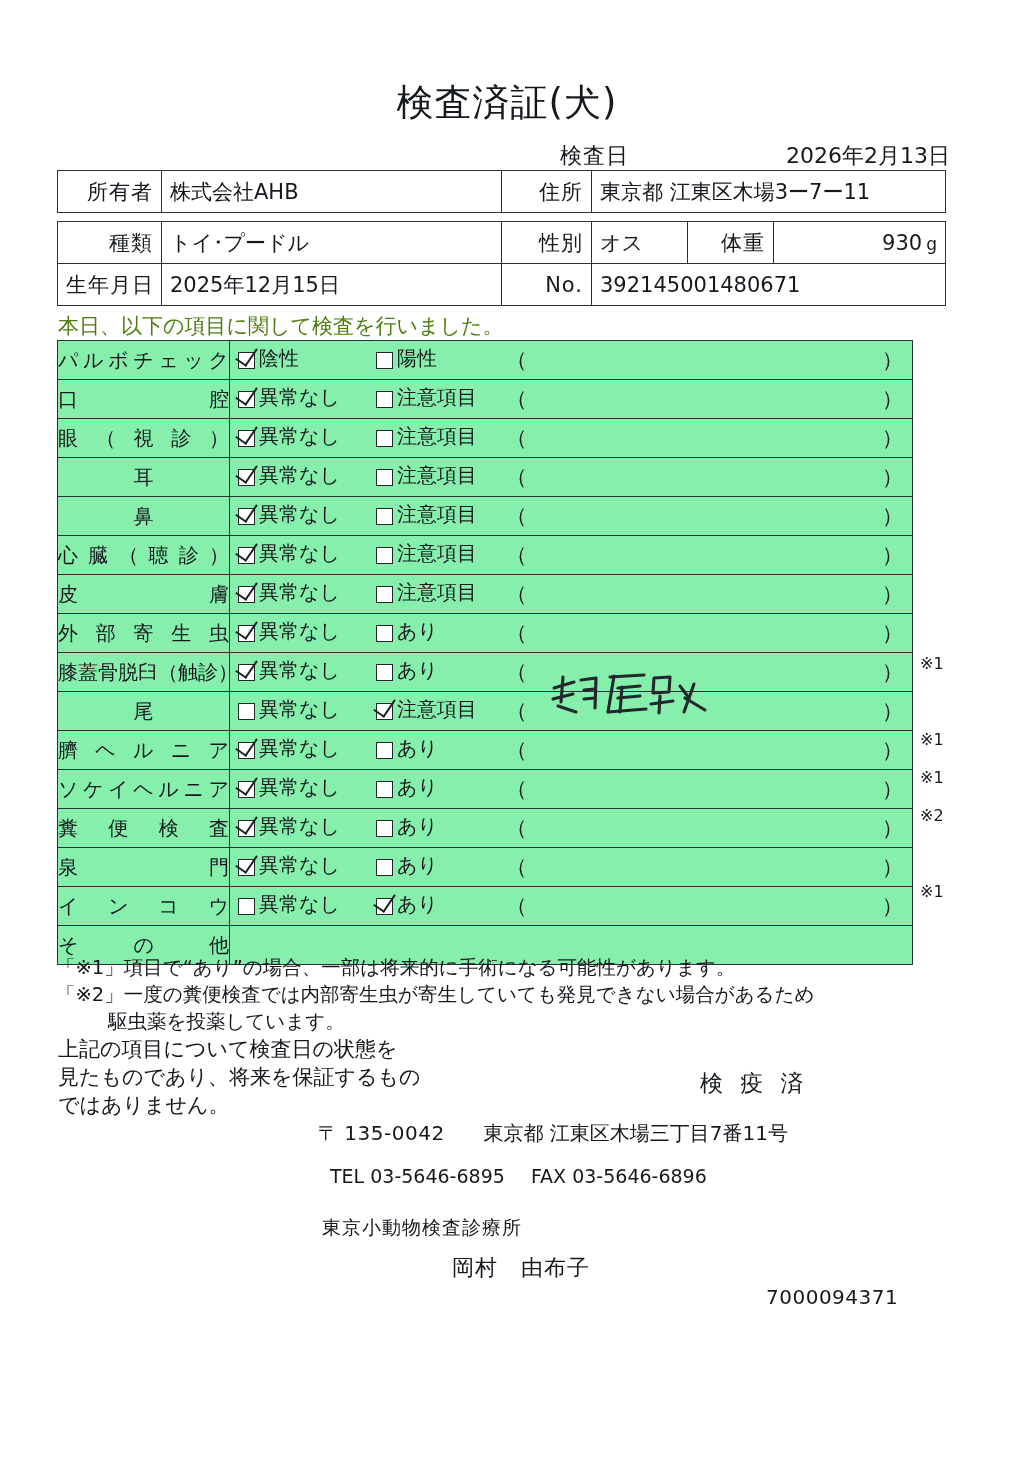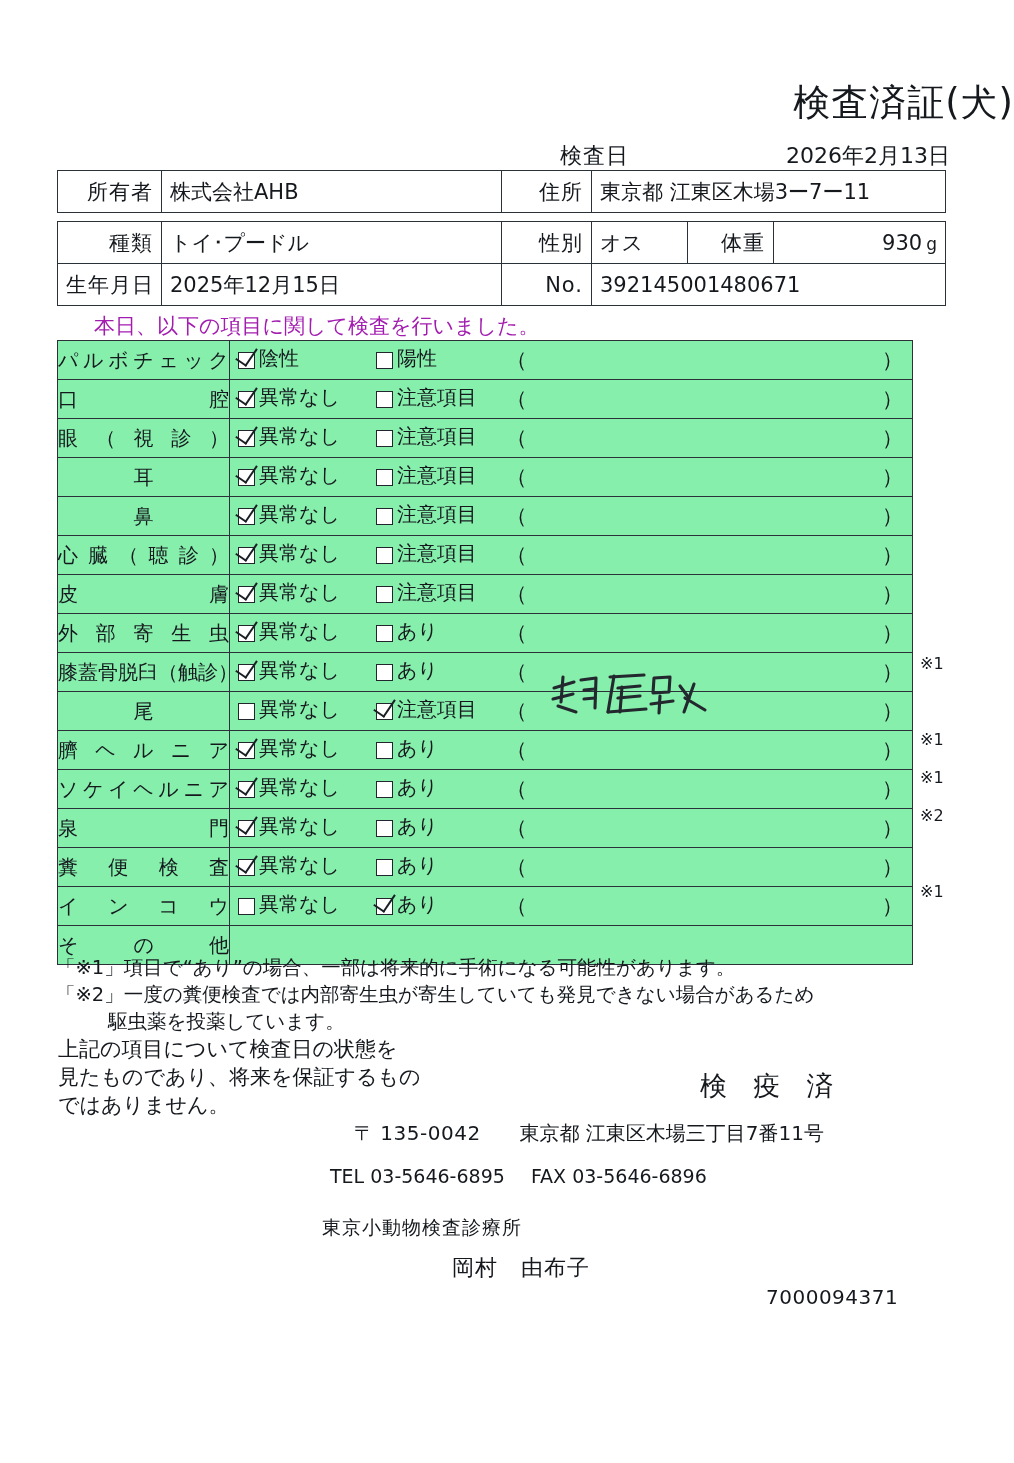--- a/index.html
+++ b/index.html
@@ -21,21 +21,21 @@
     inset: 0;
     padding: 0;
   }
 
   
   .doc-title {
     position: absolute;
     top: 78px;
     left: 0;
     width: 1014px;
-    text-align: right;
+    text-align: center;
     font-size: 37px;
     letter-spacing: 1px;
     font-weight: 500;
     color: #15191e;
   }
 
   
   .exam-date-row {
     position: absolute;
     top: 141px;
@@ -77,22 +77,21 @@
   #animal-table { top: 221px; left: 57px; width: 888px; padding-left: 16px; }
 
   .tiny-unit { font-size: 17px; padding-left: 4px; }
 
   
   .intro-line {
     position: absolute;
     top: 312px;
     left: 58px;
     font-size: 21px;
-    color: #a21caf;
-    margin-left: 36px;
+    color: #4d7c0f;
   }
 
   
   #inspect-table {
     position: absolute;
     top: 340px;
     left: 57px;
     width: 856px;
     border-collapse: collapse;
     table-layout: fixed;
@@ -213,35 +212,33 @@
     font-size: 21px;
     line-height: 1.33;
     color: #15191e;
   }
 
   
   .quarantine-stamp {
     position: absolute;
     top: 1068px;
     left: 700px;
-    font-size: 27px;
+    font-size: 23px;
     letter-spacing: 5px;
     color: #15191e;
-    font-family: Liberation Mono, monospace;
   }
 
   
   .addr-line {
     position: absolute;
     top: 1120px;
     left: 318px;
     font-size: 20px;
     color: #15191e;
     white-space: nowrap;
-    margin-left: 36px;
   }
   .addr-zip { letter-spacing: 0.5px; }
   .addr-gap { display: inline-block; width: 26px; }
 
   .tel-line {
     position: absolute;
     top: 1165px;
     left: 330px;
     font-size: 19px;
     color: #15191e;
@@ -531,38 +528,38 @@
             <div class="opt opt-b">
               <span class="box"></span>
               <span class="opt-text">あり</span>
             </div>
             <span class="paren-open">（</span>
             <span class="paren-close">）</span>
           </td>
         </tr>
         <tr>
           <td class="item-label">
+            <span class="lab-just">糞便検査</span>
+          </td>
+          <td class="opt-cell">
+            <div class="opt opt-a">
+              <span class="box checked"></span>
+              <span class="opt-text">異常なし</span>
+            </div>
+            <div class="opt opt-b">
+              <span class="box"></span>
+              <span class="opt-text">あり</span>
+            </div>
+            <span class="paren-open">（</span>
+            <span class="paren-close">）</span>
+          </td>
+        </tr>
+        <tr>
+          <td class="item-label">
             <span class="lab-just">泉　　　　門</span>
-          </td>
-          <td class="opt-cell">
-            <div class="opt opt-a">
-              <span class="box checked"></span>
-              <span class="opt-text">異常なし</span>
-            </div>
-            <div class="opt opt-b">
-              <span class="box"></span>
-              <span class="opt-text">あり</span>
-            </div>
-            <span class="paren-open">（</span>
-            <span class="paren-close">）</span>
-          </td>
-        </tr>
-        <tr>
-          <td class="item-label">
-            <span class="lab-just">糞便検査</span>
           </td>
           <td class="opt-cell">
             <div class="opt opt-a">
               <span class="box checked"></span>
               <span class="opt-text">異常なし</span>
             </div>
             <div class="opt opt-b">
               <span class="box"></span>
               <span class="opt-text">あり</span>
             </div>

